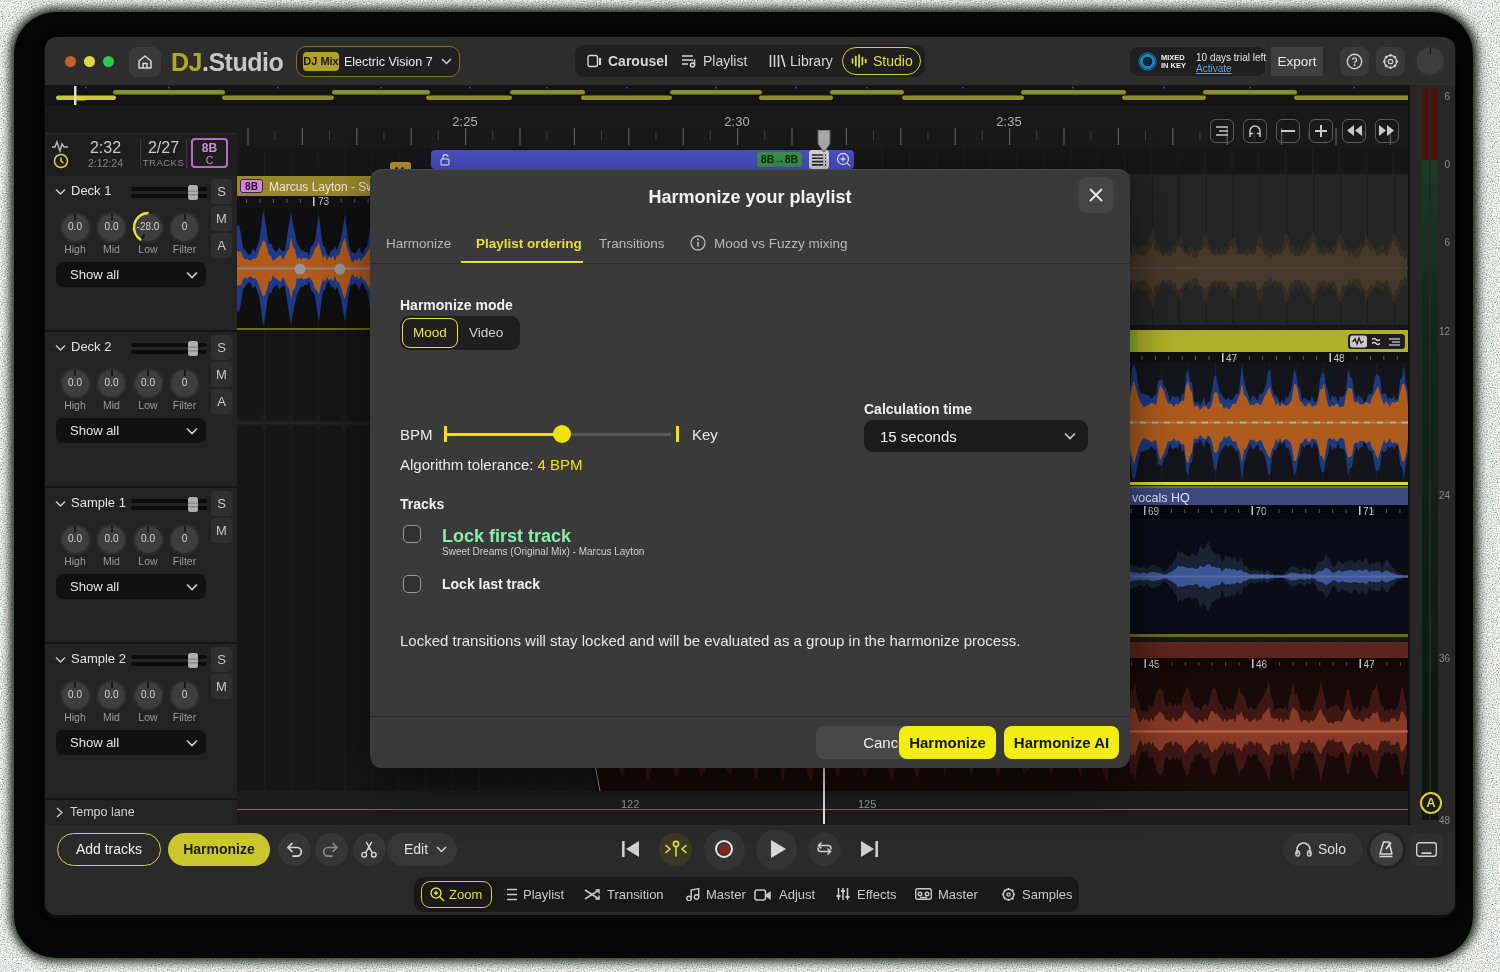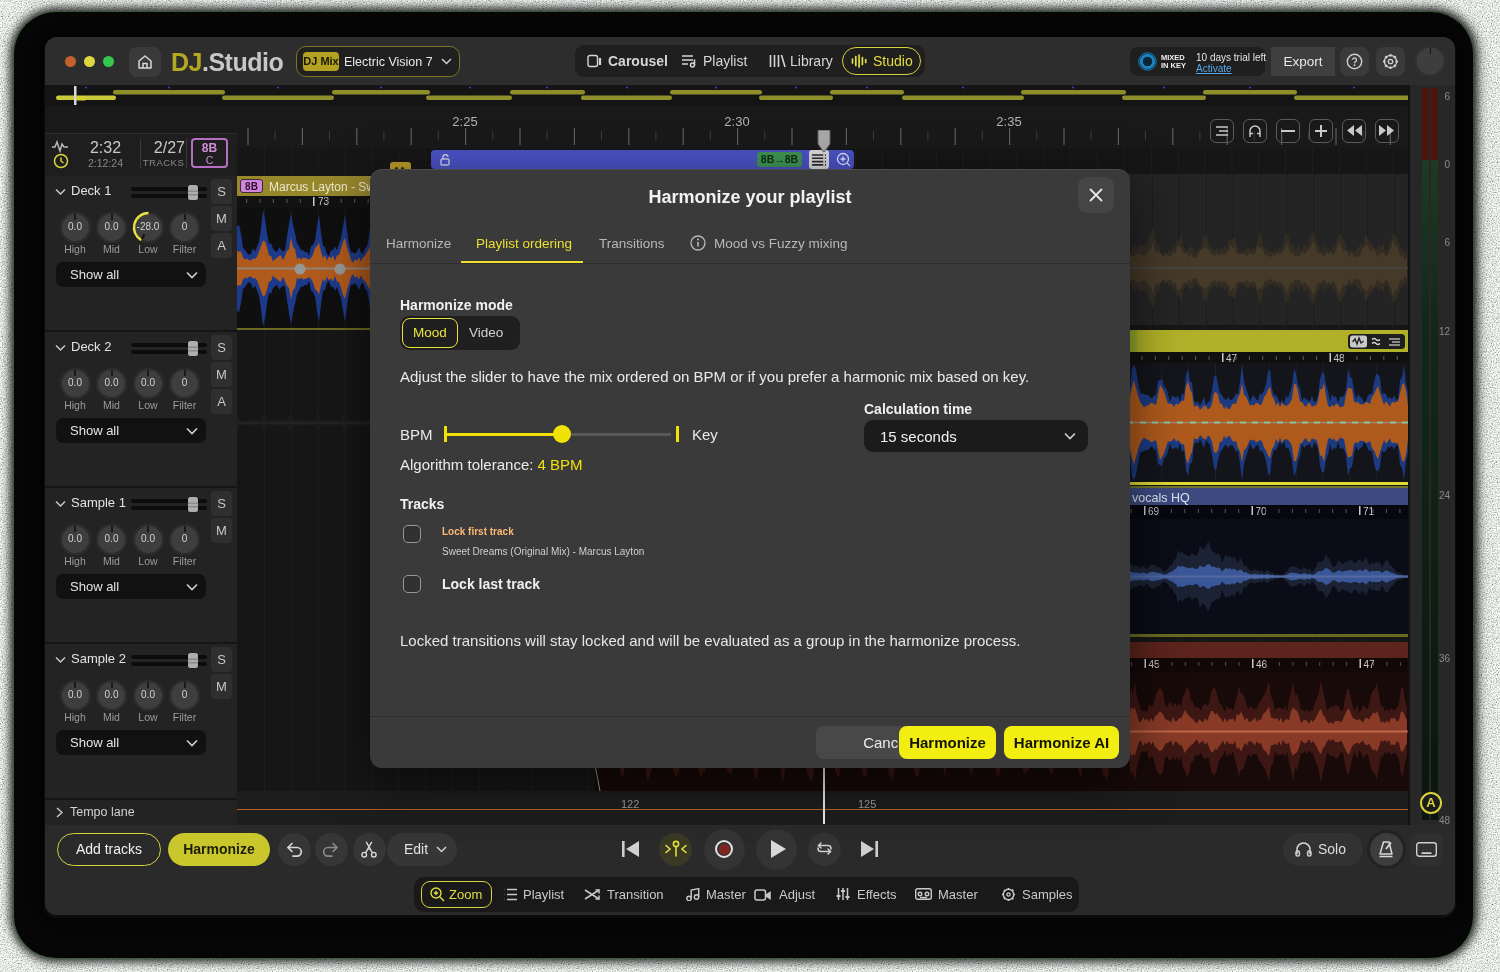--- a/index.html
+++ b/index.html
@@ -89,21 +89,21 @@
 <div class="txt" style="left:873px;top:53px;font-size:14px;color:#e3dd3d;">Studio</div>
 <div class="abs" style="left:1130px;top:47px;width:135px;height:29px;background:#1f1f20;border-radius:8px;"></div>
 <svg class="abs" style="left:1137px;top:51px" width="21" height="21">
           <circle cx="10.5" cy="10.5" r="9" fill="#0a2738"></circle>
           <circle cx="10.5" cy="10.5" r="6.2" fill="none" stroke="#1e86c6" stroke-width="2.8"></circle>
           <circle cx="10.5" cy="10.5" r="8.7" fill="none" stroke="#1f9bd8" stroke-width="0.8"></circle>
         </svg>
 <div class="txt" style="left:1161px;top:54px;font-size:7.5px;font-weight:700;color:#efefef;line-height:8px;">MIXED<br>IN KEY</div>
 <div class="txt" style="left:1196px;top:52px;font-size:10px;color:#e3e3e3;">10 days trial left</div>
 <div class="txt" style="left:1196px;top:63px;font-size:10px;color:#57a6e8;text-decoration:underline;">Activate</div>
-<div class="abs" style="left:1271px;top:47px;width:64px;height:29px;background:#3f3f40;border-radius:0;color:#e9e9e9;font-size:13.5px;text-align:center;line-height:29px;">Export</div>
+<div class="abs" style="left:1271px;top:47px;width:52px;height:29px;background:#3f3f40;border-radius:0;color:#e9e9e9;font-size:13.5px;text-align:center;line-height:29px;">Export</div>
 <div class="abs" style="left:1340px;top:47px;width:29px;height:29px;background:#3a3a3b;border-radius:8px;"></div>
 <svg class="abs" style="left:1346px;top:53px" width="17" height="17" fill="none" stroke="#cdcdcd" stroke-width="1.4">
           <circle cx="8.5" cy="8.5" r="7.2"></circle>
           <path d="M6.5 6.7 a2 2 0 1 1 3 1.9 c-.8.5-1 .9-1 1.6"></path>
           <circle cx="8.5" cy="12.2" r=".9" fill="#cdcdcd" stroke="none"></circle>
         </svg>
 <div class="abs" style="left:1376px;top:47px;width:29px;height:29px;background:#3a3a3b;border-radius:8px;"></div>
 <svg class="abs" style="left:1382px;top:53px" width="17" height="17" fill="none" stroke="#cdcdcd" stroke-width="1.3">
           <circle cx="8.5" cy="8.5" r="6.2"></circle>
           <circle cx="8.5" cy="8.5" r="2.2"></circle>
@@ -603,21 +603,21 @@
 <svg class="abs" style="left:51px;top:139px" width="18" height="14" fill="none" stroke="#b8b8b8" stroke-width="1.5">
           <path d="M1 8 h3 l2 -5 l3 9 l2 -7 l2 3 h4"></path>
         </svg>
 <svg class="abs" style="left:53px;top:153px" width="16" height="16" fill="none" stroke="#d8d33a" stroke-width="1.5">
           <circle cx="8" cy="8" r="6.5"></circle>
           <path d="M8 4.5 V8 L10.5 10"></path>
         </svg>
 <div class="txt" style="left:78px;top:139px;width:55px;text-align:center;font-size:16px;color:#c9c9c9;">2:32</div>
 <div class="txt" style="left:78px;top:157px;width:55px;text-align:center;font-size:10.5px;color:#8a8a8a;">2:12:24</div>
 <div class="abs" style="left:140px;top:139px;width:1px;height:29px;background:#3a3a3a;"></div>
-<div class="txt" style="left:142px;top:139px;width:43px;text-align:right;font-size:16px;color:#c9c9c9;">2/27</div>
+<div class="txt" style="left:142px;top:139px;width:43px;text-align:center;font-size:16px;color:#c9c9c9;">2/27</div>
 <div class="txt" style="left:142px;top:157px;width:43px;text-align:center;font-size:9.5px;color:#8a8a8a;letter-spacing:.5px;">TRACKS</div>
 <div class="abs" style="left:186px;top:139px;width:1px;height:29px;background:#3a3a3a;"></div>
 <div class="abs" style="left:191px;top:138px;width:37px;height:30px;border:2px solid #b66fc4;border-radius:4px;box-sizing:border-box;"></div>
 <div class="txt" style="left:191px;top:141px;width:37px;text-align:center;font-size:12px;font-weight:700;color:#cf8fd8;">8B</div>
 <div class="txt" style="left:191px;top:154px;width:37px;text-align:center;font-size:10.5px;color:#cf8fd8;">C</div>
 
 <div class="abs" style="left:45px;top:176px;width:192px;height:154px;background:#232323;"></div>
 <div class="abs" style="left:45px;top:330px;width:192px;height:2px;background:#151515;"></div>
 <svg class="abs" style="left:55px;top:188px" width="11" height="8" fill="none" stroke="#c9c9c9" stroke-width="1.5">
           <path d="M1 1.5 L5.5 6 L10 1.5"></path>
@@ -909,52 +909,51 @@
         </svg>
         <div class="txt" style="left:1022px;top:887px;font-size:13px;color:#c9c9c9;">Samples</div>
 
 <div class="modal">
 <div class="txt" style="left:0;top:18px;width:760px;text-align:center;font-size:18px;font-weight:700;color:#f2f2f2;">Harmonize your playlist</div>
 <div class="abs" style="left:708px;top:8px;width:36px;height:36px;background:#454545;border-radius:9px;"></div>
 <svg class="abs" style="left:719px;top:19px" width="14" height="14" stroke="#e8e8e8" stroke-width="1.8" stroke-linecap="round">
             <path d="M1.5 1.5 L12.5 12.5 M12.5 1.5 L1.5 12.5"></path>
           </svg>
 <div class="txt" style="left:16px;top:67px;font-size:13.5px;color:#b8b8b8;">Harmonize</div>
-<div class="txt" style="left:106px;top:67px;font-size:13.5px;color:#ecdf30;">Playlist ordering</div>
+<div class="txt" style="left:106px;top:67px;font-size:13.5px;color:#ecdf30;font-weight:bold;">Playlist ordering</div>
 <div class="abs" style="left:91px;top:91.5px;width:122px;height:2.5px;background:#ecdf30;"></div>
 <div class="txt" style="left:229px;top:67px;font-size:13.5px;color:#b8b8b8;">Transitions</div>
 <svg class="abs" style="left:320px;top:66px" width="16" height="16" fill="none" stroke="#b8b8b8" stroke-width="1.3">
             <circle cx="8" cy="8" r="7"></circle>
             <path d="M8 7 v4.5" stroke-width="1.6"></path>
             <circle cx="8" cy="4.6" r="1" fill="#b8b8b8" stroke="none"></circle>
           </svg>
 <div class="txt" style="left:344px;top:67px;font-size:13.5px;color:#b8b8b8;">Mood vs Fuzzy mixing</div>
 <div class="abs" style="left:0;top:94px;width:760px;height:1px;background:#2d2d2d;"></div>
 <div class="txt" style="left:30px;top:128px;font-size:14px;font-weight:700;color:#f0f0f0;">Harmonize mode</div>
 <div class="abs" style="left:30px;top:147px;width:120px;height:34px;background:#1f1f1f;border-radius:9px;"></div>
 <div class="abs" style="left:32px;top:149px;width:56px;height:30px;border:1.5px solid #e8e23c;border-radius:8px;box-sizing:border-box;color:#e8e23c;font-size:13.5px;text-align:center;line-height:27px;">Mood</div>
 <div class="txt" style="left:99px;top:156px;font-size:13.5px;color:#d0d0d0;">Video</div>
-<div class="txt" style="left:30px;top:199px;font-size:15px;color:#eaeaea;">Adjust the slider to have the mix ordered on BPM or if you prefer a harmonic mix based on key.</div>
 <div class="txt" style="left:494px;top:232px;font-size:14px;font-weight:700;color:#f0f0f0;">Calculation time</div>
 <div class="abs" style="left:494px;top:251px;width:224px;height:32px;background:#1b1b1b;border-radius:9px;"></div>
 <div class="txt" style="left:510px;top:259px;font-size:15px;color:#f2f2f2;">15 seconds</div>
 <svg class="abs" style="left:694px;top:263px" width="12" height="8" fill="none" stroke="#d0d0d0" stroke-width="1.6">
             <path d="M1 1.5 L6 6.5 L11 1.5"></path>
           </svg>
 <div class="txt" style="left:30px;top:257px;font-size:15px;color:#e8e8e8;">BPM</div>
 <div class="abs" style="left:74px;top:257px;width:3px;height:16px;background:#f0e204;"></div>
 <div class="abs" style="left:75px;top:263.5px;width:117px;height:3px;background:#f0e204;"></div>
 <div class="abs" style="left:201px;top:264px;width:100px;height:2.5px;background:#585858;"></div>
 <div class="abs" style="left:183px;top:256px;width:18px;height:18px;border-radius:50%;background:#f0e204;"></div>
 <div class="abs" style="left:306px;top:257px;width:3px;height:16px;background:#f0e204;"></div>
 <div class="txt" style="left:322px;top:257px;font-size:15px;color:#e8e8e8;">Key</div>
 <div class="txt" style="left:30px;top:287px;font-size:15px;color:#eaeaea;">Algorithm tolerance: <span style="color:#f0e204;">4 BPM</span></div>
 <div class="txt" style="left:30px;top:327px;font-size:14px;font-weight:700;color:#f0f0f0;">Tracks</div>
 <div class="chk" style="left:33px;top:356px;"></div>
-<div class="txt" style="left:72px;top:357px;font-size:10px;font-weight:700;color:#fdba74;text-align:center;">Lock first track</div>
+<div class="txt" style="left:72px;top:357px;font-size:18px;font-weight:700;color:#86efac;text-align:center;">Lock first track</div>
 <div class="txt" style="left:72px;top:377px;font-size:10px;color:#cfcfcf;">Sweet Dreams (Original Mix) - Marcus Layton</div>
 <div class="chk" style="left:33px;top:406px;"></div>
 <div class="txt" style="left:72px;top:407px;font-size:14px;font-weight:700;color:#f0f0f0;">Lock last track</div>
 <div class="txt" style="left:30px;top:463px;font-size:15px;color:#e6e6e6;">Locked transitions will stay locked and will be evaluated as a group in the harmonize process.</div>
 <div class="abs" style="left:0;top:547px;width:760px;height:1px;background:#2d2d2d;"></div>
 <div class="abs" style="left:446px;top:557px;width:75px;height:33px;background:#484848;border-radius:8px;color:#ececec;font-size:15px;text-align:center;line-height:33px;padding-left:33px;">Cancel</div>
 <div class="ybtn" style="left:529px;top:557px;width:97px;">Harmonize</div>
 <div class="ybtn" style="left:634px;top:557px;width:115px;">Harmonize AI</div>
 </div>
 </div>

